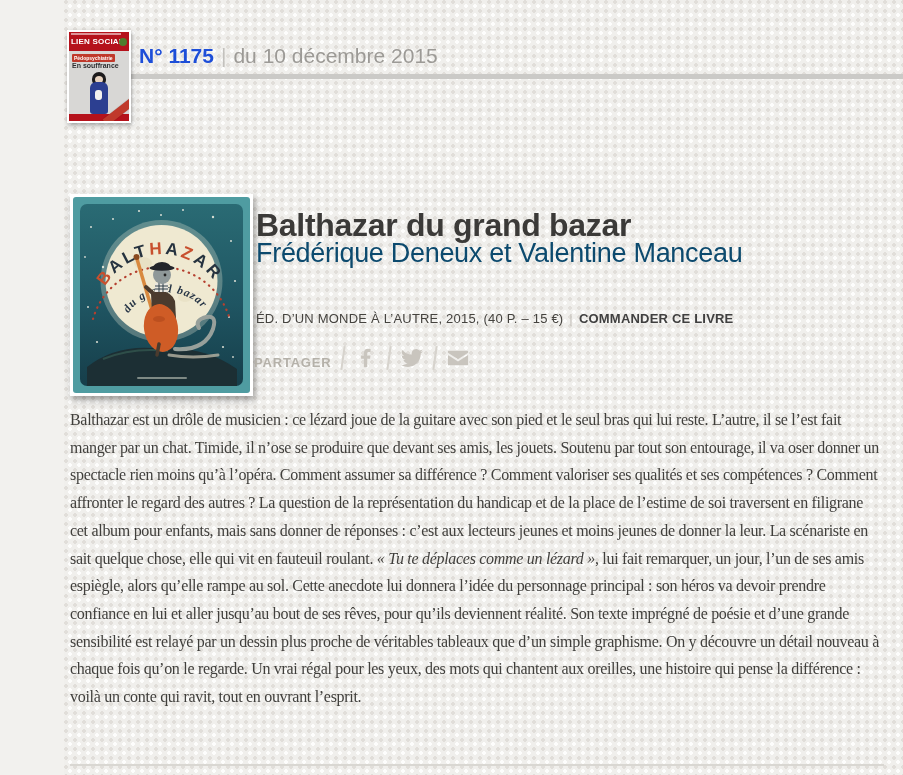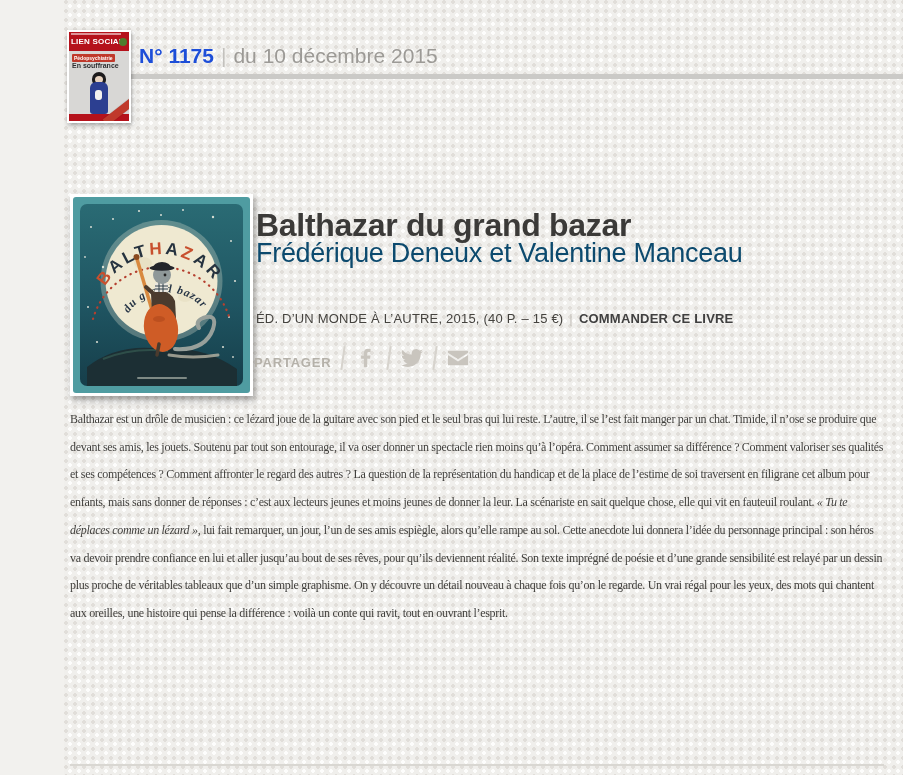--- a/index.html
+++ b/index.html
@@ -63,21 +63,21 @@
   
   .share-row{position:absolute;left:254px;top:344px;display:flex;align-items:center;height:28px;}
   .share-label{font-size:13px;font-weight:bold;color:#b5b1a9;letter-spacing:.8px;margin-top:8px;}
   .share-sep{width:2px;height:24px;background:#d6d3cd;margin:0 11px;transform:rotate(8deg);}
   .share-icon{width:22px;height:22px;cursor:pointer;display:block;}
   .share-icon path{fill:#c9c5be;}
   
   .review{
     position:absolute;left:70px;top:406px;width:814px;
     font-family:"Liberation Serif", serif;
-    font-size:12px;letter-spacing:-0.3px;line-height:27.7px;color:#403f3c;
+    font-size:16px;letter-spacing:-0.3px;line-height:27.7px;color:#403f3c;
     text-align:left;
   }
   .review .quote{font-style:italic;}
   .bottom-rule{position:absolute;left:70px;top:764px;width:814px;height:2px;background:#d9d7d2;}
 </style>
 </head>
 <body>
 
 <div class="page">
   <div class="texture"></div>

